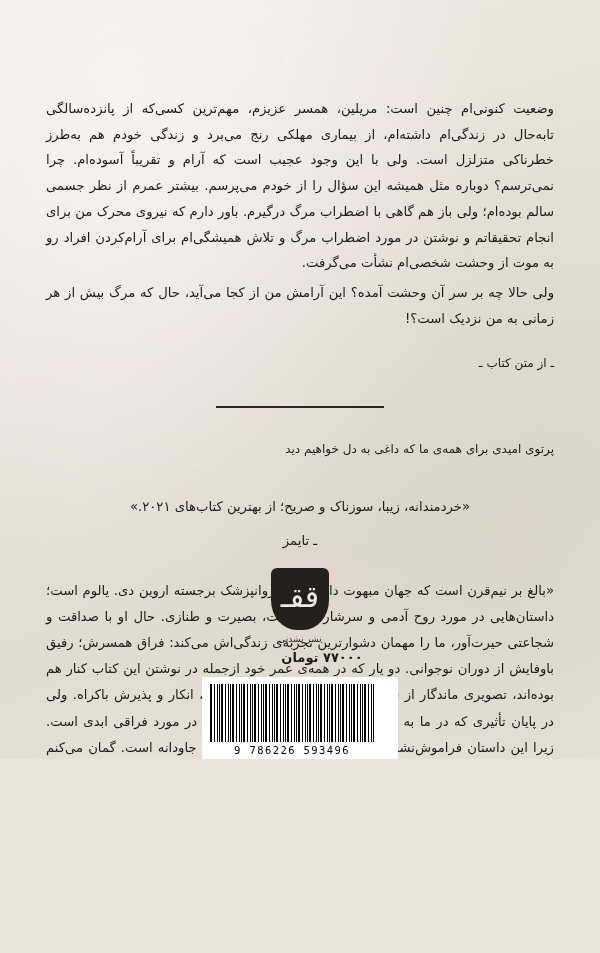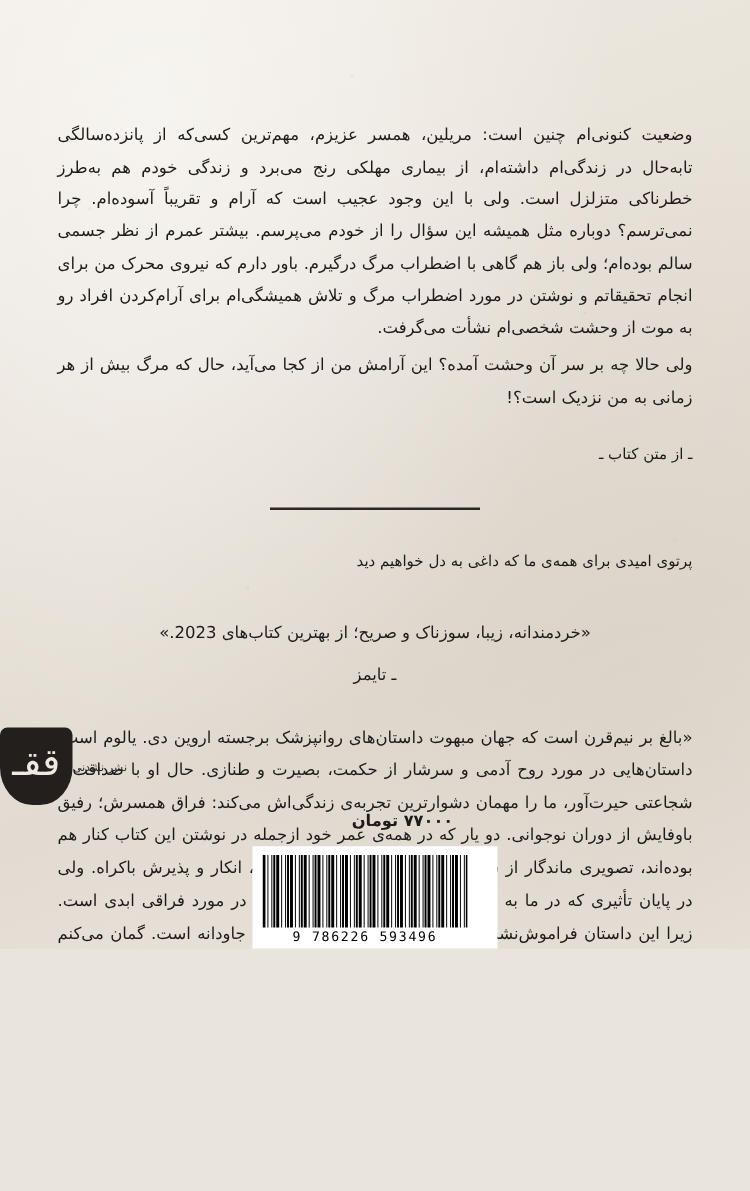--- a/index.html
+++ b/index.html
@@ -107,21 +107,21 @@
   .footer {
     position: absolute;
     left: 0;
     right: 0;
     bottom: 0;
     z-index: 3;
     text-align: center;
   }
   .logo-wrap {
     display: flex;
-    flex-direction: row;
+    flex-direction: column;
     align-items: center;
     margin-bottom: 6px;
   }
   .logo-badge {
     width: 58px;
     height: 62px;
     background: #221f1c;
     border-radius: 6px 6px 26px 26px / 6px 6px 30px 30px;
     position: relative;
     display: flex;
@@ -187,21 +187,21 @@
       <p>وضعیت کنونی‌ام چنین است: مریلین، همسر عزیزم، مهم‌ترین کسی‌که از پانزده‌سالگی تا‌به‌حال در زندگی‌ام داشته‌ام، از بیماری مهلکی رنج می‌برد و زندگی خودم هم به‌طرز خطرناکی متزلزل است. ولی با این وجود عجیب است که آرام و تقریباً آسوده‌ام. چرا نمی‌ترسم؟ دوباره مثل همیشه این سؤال را از خودم می‌پرسم. بیشتر عمرم از نظر جسمی سالم بوده‌ام؛ ولی باز هم گاهی با اضطراب مرگ درگیرم. باور دارم که نیروی محرک من برای انجام تحقیقاتم و نوشتن در مورد اضطراب مرگ و تلاش همیشگی‌ام برای آرام‌کردن افراد رو به موت از وحشت شخصی‌ام نشأت می‌گرفت.</p>
       <p>ولی حالا چه بر سر آن وحشت آمده؟ این آرامش من از کجا می‌آید، حال که مرگ بیش از هر زمانی به من نزدیک است؟!</p>
     </div>
 
     <div class="attribution">ـ از متن کتاب ـ</div>
 
     <div class="rule"></div>
 
     <div class="tagline">پرتوی امیدی برای همه‌ی ما که داغی به دل خواهیم دید</div>
 
-    <div class="press-quote">«خردمندانه، زیبا، سوزناک و صریح؛ از بهترین کتاب‌های 2023.»</div>
+    <div class="press-quote">«خردمندانه، زیبا، سوزناک و صریح؛ از بهترین کتاب‌های ۲۰۲۱.»</div>
     <div class="press-source">ـ تایمز</div>
 
     <div class="blurb">«بالغ بر نیم‌قرن است که جهان مبهوت داستان‌های روانپزشک برجسته اروین دی. یالوم است؛ داستان‌هایی در مورد روح آدمی و سرشار از حکمت، بصیرت و طنازی. حال او با صداقت و شجاعتی حیرت‌آور، ما را مهمان دشوارترین تجربه‌ی زندگی‌اش می‌کند: فراق همسرش؛ رفیق باوفایش از دوران نوجوانی. دو یار که در همه‌ی عمر خود ازجمله در نوشتن این کتاب کنار هم بوده‌اند، تصویری ماندگار از سوگ ارائه می‌دهند؛ از وحشت، غم، انکار و پذیرش باکراه. ولی در پایان تأثیری که در ما به جا می‌ماند، فراتر از داستانی عمیق در مورد فراقی ابدی است. زیرا این داستان فراموش‌نشدنی، زیبا و سوزناک در مورد عشق، جاودانه است. گمان می‌کنم تا چندین سال نتوانم از فکر آن بیرون بیایم.»</div>
     <div class="blurb-source">ـ لوری گاتلیب، نویسنده‌ی کتاب شاید لازم است با کسی حرف بزنید</div>
 
   </div>
 
   <div class="footer">
     <div class="logo-wrap">
       <div class="logo-badge">

